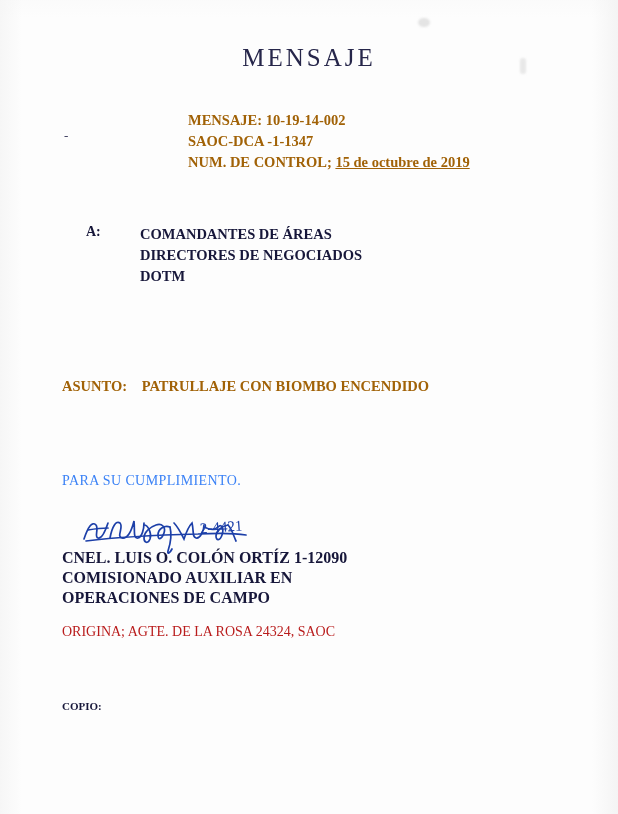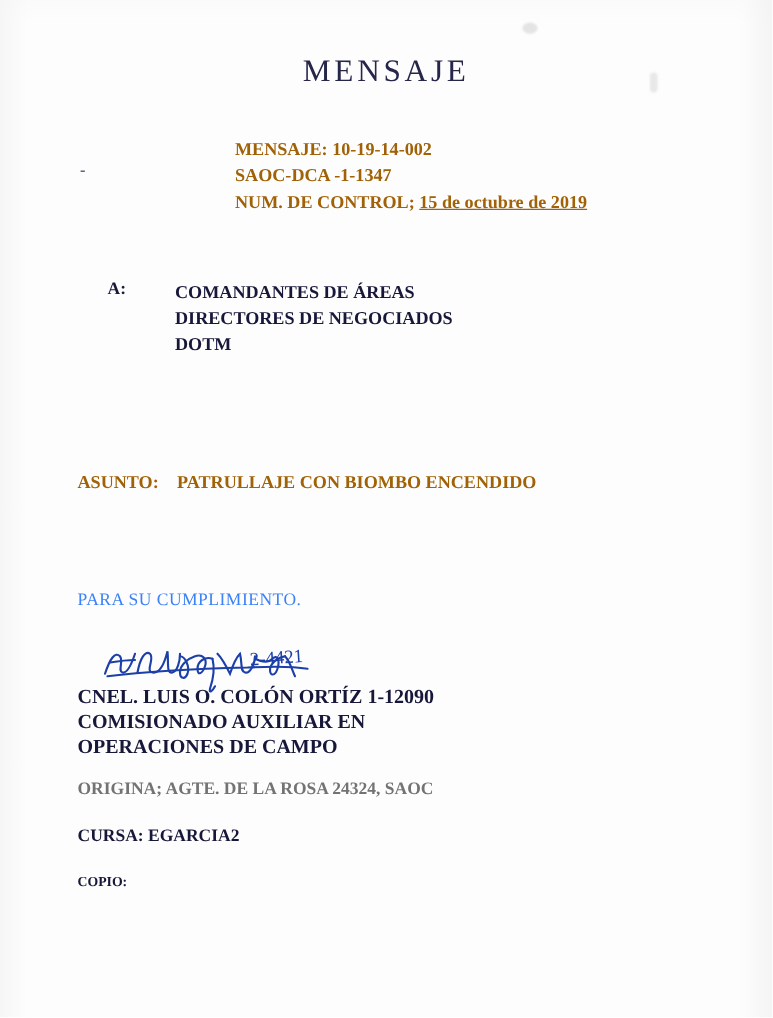--- a/index.html
+++ b/index.html
@@ -139,23 +139,23 @@
     left: 62px;
     font-weight: bold;
     font-size: 16px;
     line-height: 20px;
     color: #17173a;
   }
   .origin-line {
     position: absolute;
     top: 624px;
     left: 62px;
-    font-weight: bold;
-    font-size: 14px;
-    color: #737373;
+    font-weight: normal;
+    font-size: 14px;
+    color: #b91c1c;
   }
   .cursa-line {
     position: absolute;
     top: 662px;
     left: 62px;
     font-weight: bold;
     font-size: 14px;
     color: #17173a;
   }
   .copio-line {
@@ -242,16 +242,15 @@
   </div>
   <div class="sig-annot">2-4421</div>
 
   <div class="signer-block">
     <div>CNEL. LUIS O. COLÓN ORTÍZ 1-12090</div>
     <div>COMISIONADO AUXILIAR EN</div>
     <div>OPERACIONES DE CAMPO</div>
   </div>
 
   <div class="origin-line">ORIGINA; AGTE. DE LA ROSA 24324, SAOC</div>
-  <div class="cursa-line">CURSA: EGARCIA2</div>
   <div class="copio-line">COPIO:</div>
 
 </div>
 
 </body></html>

